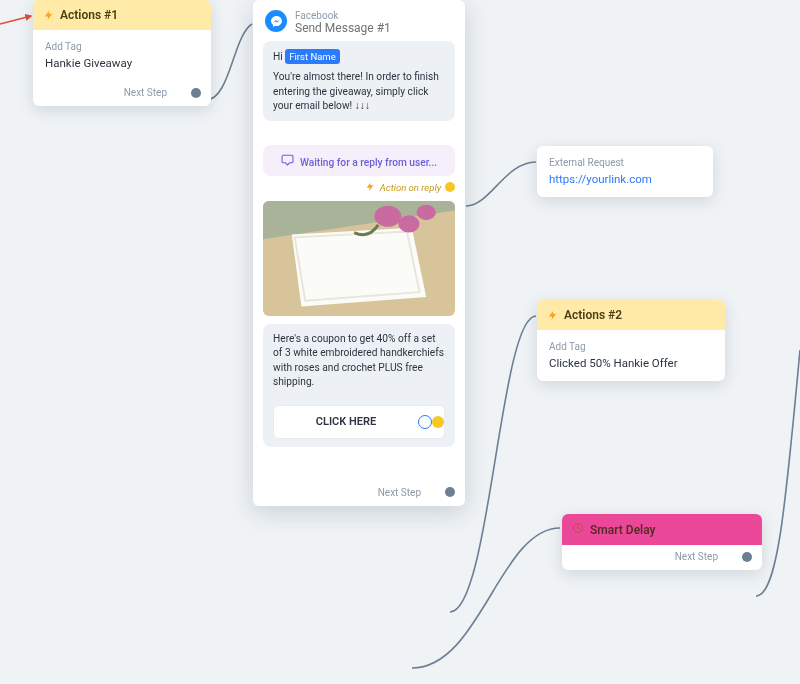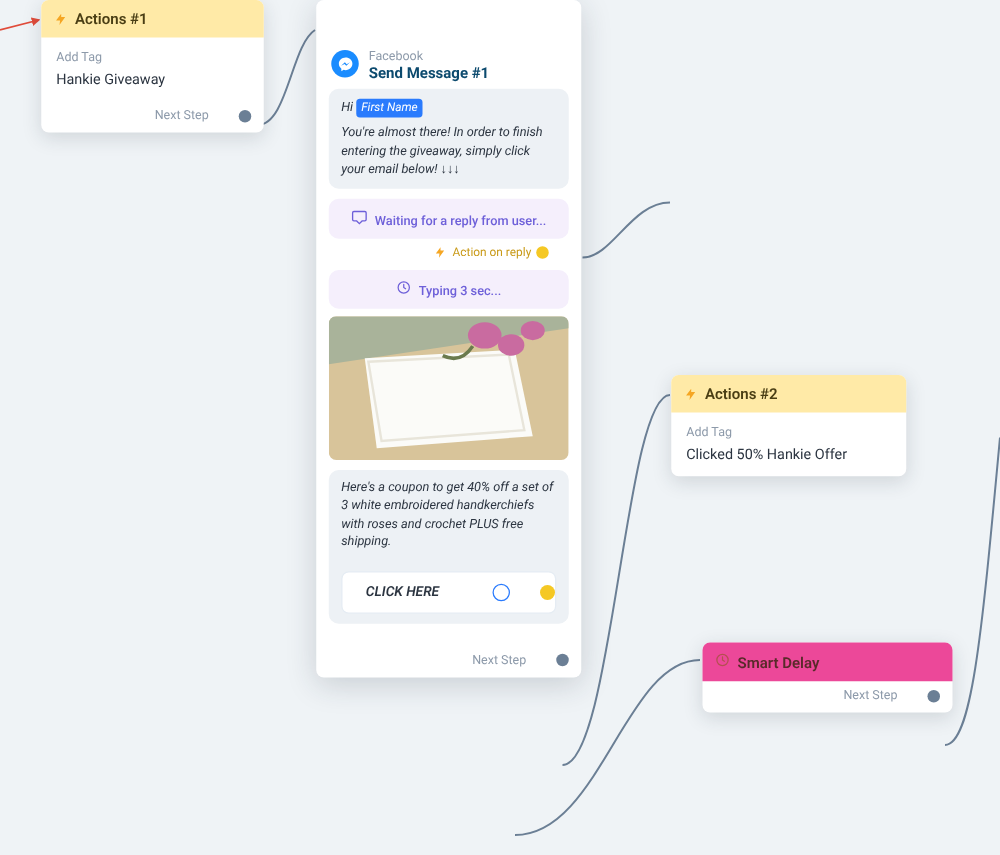--- a/index.html
+++ b/index.html
@@ -61,39 +61,37 @@
   .msg-card {
     position: absolute;
     background: #fff;
     border-radius: 6px;
     box-shadow: 0 6px 24px rgba(31,45,61,.18);
     width: 212px;
   }
   .msg-header {
     display:flex; gap:8px; align-items:flex-start;
     padding:10px 12px 6px;
-    margin-top:30px;
   }
   .fb-badge {
     width:22px; height:22px; border-radius:50%;
     background:#1a8cff;
     display:flex; align-items:center; justify-content:center;
     flex:0 0 auto;
   }
   .fb-badge svg { fill:#fff; }
   .msg-wrap { padding:0 10px 10px; }
   .bubble {
     background:#edf1f5;
     border-radius:8px;
     padding:8px 10px;
     font-size:10.2px;
     color:#2b3440;
     line-height:1.4;
-    margin-bottom:8px;
-    font-style:italic;
+    margin-bottom:24px;
   }
   .pill {
     display:inline-block;
     background:#2a7bfd;
     color:#fff;
     border-radius:3px;
     padding:1px 4px;
     font-size:9.5px;
   }
   .wait-block, .typing-block {
@@ -104,40 +102,41 @@
     gap:6px;
     font-size:10.2px;
     padding:8px 6px;
     margin-bottom:6px;
     font-weight:500;
   }
   .action-reply {
     display:flex; align-items:flex-start; justify-content:flex-end;
     gap:4px;
     font-size:9.5px; color:#c99a18;
-    margin:2px 16px 8px;
+    margin:2px 0 8px;
+    font-style:italic;
   }
   .photo {
     width:100%; height:115px;
     border-radius:6px;
     overflow:hidden;
     margin-bottom:8px;
   }
   .photo svg { width:100%; height:100%; display:block; }
   .cta {
     background:#fff;
     border:1px solid #e5ecf3;
     border-radius:6px;
     text-align:center;
     padding:8px 0;
     font-size:11px;
     font-weight:600;
     color:#2b3440;
     display:flex; align-items:center; justify-content:center;
-    gap:24px;
+    gap:0;
   }
   .cta .link-icon {
     width:14px; height:14px;
     border:1.3px solid #2a7bfd; border-radius:50%;
     display:inline-block;
     position:relative;
   }
   .cta .dot-yellow { width:12px; height:12px; }
 </style>
 </head>
@@ -186,21 +185,21 @@
 
 <div class="msg-card" style="left:253px; top:0px;">
   <div class="msg-header">
     <span class="fb-badge">
       <svg viewBox="0 0 24 24" width="13" height="13">
             <path d="M12 2C6.5 2 2 6.1 2 11.2c0 2.9 1.4 5.4 3.7 7.1V22l3.4-1.9c.9.2 1.9.4 2.9.4 5.5 0 10-4.1 10-9.3S17.5 2 12 2zm1 12.2-2.6-2.7-5 2.7L10.9 9l2.6 2.7 5-2.7L13 14.2z"></path>
           </svg>
     </span>
     <div>
       <div class="sub-label">Facebook</div>
-      <div style="font-weight:700; font-size:12px; color:#0c4a6e;text-align:right;">Send Message #1</div>
+      <div style="font-weight:400; font-size:12px; color:#737373;text-align:right;">Send Message #1</div>
     </div>
   </div>
   <div class="msg-wrap">
     <div class="bubble">
       <div>
         <span>Hi </span><span class="pill">First Name</span>
       </div>
       <div style="height:6px"></div>
       <div>You're almost there! In order to finish entering the giveaway, simply click your email below! ↓↓↓</div>
     </div>
@@ -217,29 +216,20 @@
       <span class="bolt">
         <svg viewBox="0 0 24 24" width="10" height="10">
               <path fill="#f5a623" d="M13 2 L4 14 H11 L10 22 L20 8 H13 Z"></path>
             </svg>
       </span>
       <span>Action on reply</span>
       <span class="dot dot-yellow" style="width:10px;height:10px;"></span>
     </div>
 
 
-    <div class="typing-block">
-      <span>
-        <svg viewBox="0 0 24 24" width="12" height="12">
-              <circle cx="12" cy="12" r="9" fill="none" stroke="#6e60d9" stroke-width="2"></circle>
-              <path d="M12 7v5l3 2" fill="none" stroke="#6e60d9" stroke-width="2" stroke-linecap="round"></path>
-            </svg>
-      </span>
-      <span>Typing 3 sec...</span>
-    </div>
 
     <div class="photo">
       <svg viewBox="0 0 200 120" preserveAspectRatio="xMidYMid slice">
         <rect width="200" height="120" fill="#d8c49a"></rect>
         <polygon points="0,0 200,0 200,10 0,40" fill="#a9b39a"></polygon>
 
         <polygon points="30,35 155,28 170,100 40,110" fill="#fbfbf8"></polygon>
         <polygon points="33,38 150,32 163,95 44,104" fill="none" stroke="#e8e5da" stroke-width="2"></polygon>
 
         <ellipse cx="130" cy="16" rx="14" ry="11" fill="#c96ba0"></ellipse>
@@ -260,20 +250,24 @@
       </div>
     </div>
   </div>
   <div class="next-step">
     <span>Next Step</span>
     <span class="dot"></span>
   </div>
 </div>
 
 <div class="card" style="left:537px; top:146px; width:176px;">
+  <div class="card-body">
+    <div class="sub-label">External Request</div>
+    <div class="link">https://yourlink.com</div>
+  </div>
 </div>
 
 <div class="card" style="left:537px; top:300px; width:188px;">
   <div class="card-header hdr-yellow">
     <span class="bolt">
       <svg viewBox="0 0 24 24" width="11" height="11">
             <path fill="#f5a623" d="M13 2 L4 14 H11 L10 22 L20 8 H13 Z"></path>
           </svg>
     </span>
     <span>Actions #2</span>

